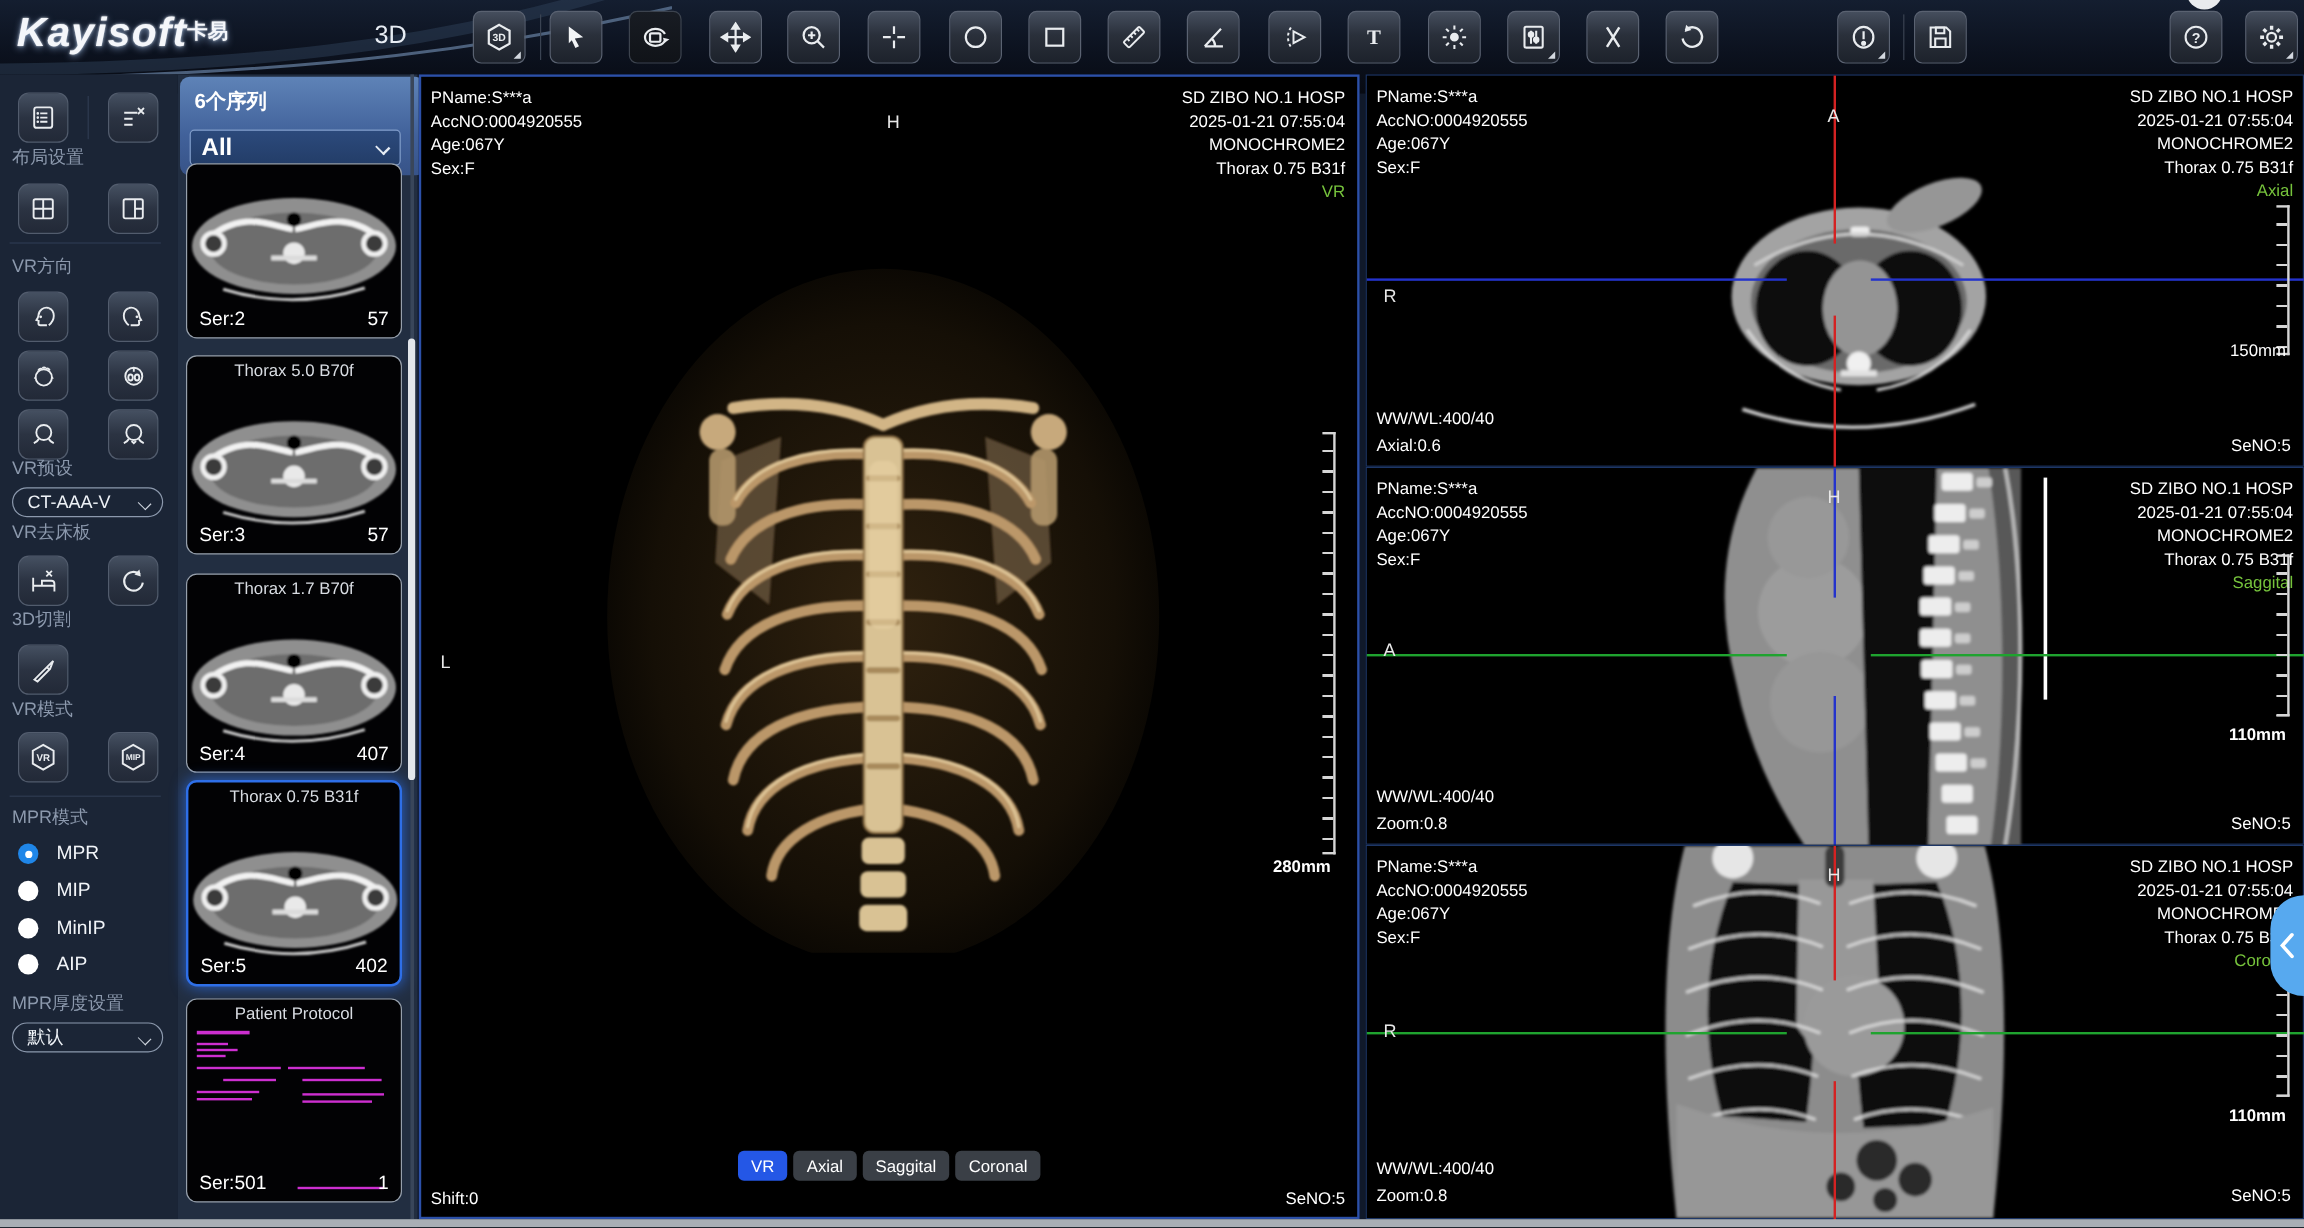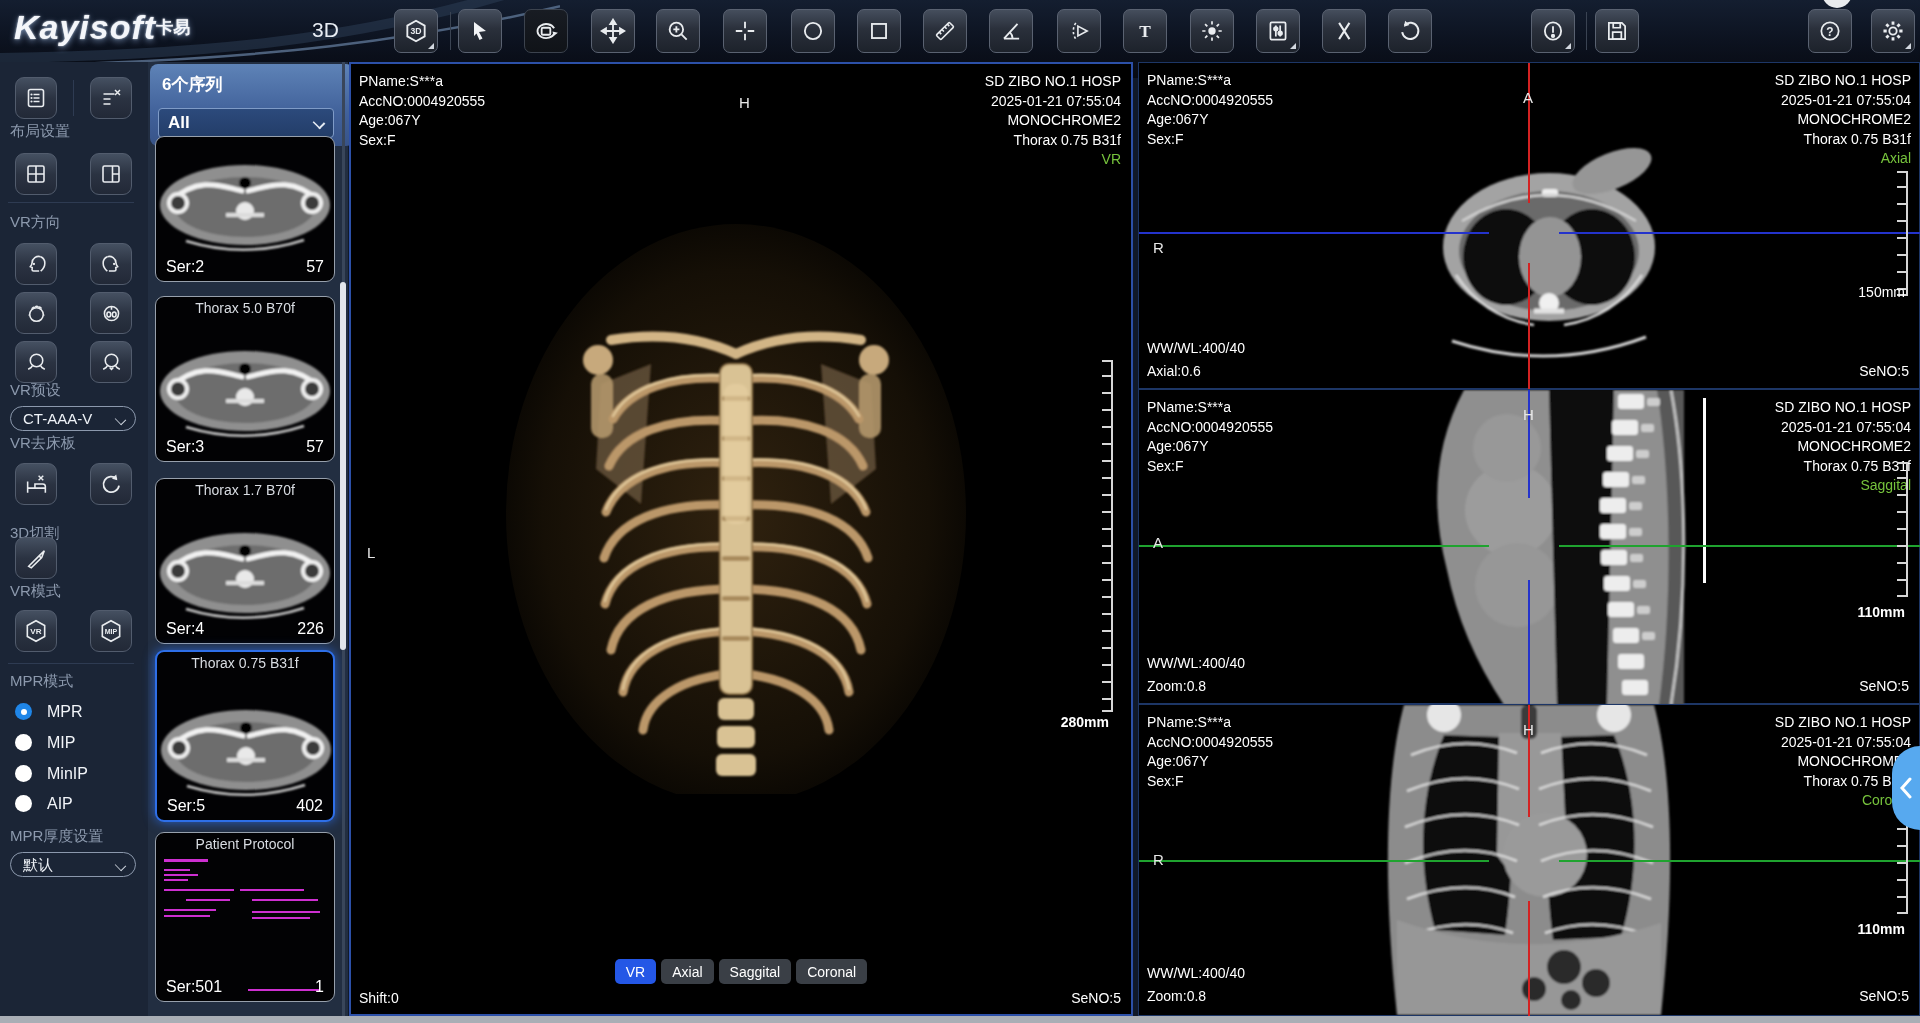--- a/index.html
+++ b/index.html
@@ -44,21 +44,21 @@
   .radio.sel::after{content:"";position:absolute;left:5.5px;top:5.5px;width:6px;height:6px;border-radius:50%;background:#fff;}
   .radio-label{margin-left:15px;font-size:16px;color:#f2f5f9;}
 
   
   #series{position:absolute;left:148px;top:62px;width:200px;height:961px;background:#222e41;}
   #series-header{position:absolute;left:2px;top:2px;width:204px;height:82px;border-radius:8px;
     background:linear-gradient(180deg,#5e83b7 0%,#41619a 60%,#375388 100%);}
   #series-count{position:absolute;left:12px;top:9px;font-size:17px;color:#fff;font-weight:bold;}
   #series-filter{position:absolute;left:8px;top:44px;width:176px;height:30px;border-radius:4px;
     background:linear-gradient(180deg,#2c4a7c,#233d68);border:1px solid #7f9bc7;box-sizing:border-box;
-    color:#fff;font-size:17px;font-weight:bold;line-height:28px;padding-left:9px;}
+    color:#fff;font-size:20px;font-weight:bold;line-height:28px;padding-left:9px;}
   #series-filter .chev{position:absolute;right:9px;top:9px;width:8px;height:8px;border-right:2px solid #e6ecf4;
     border-bottom:2px solid #e6ecf4;transform:rotate(45deg) scale(1,.8);}
   .card{position:absolute;left:7px;width:180px;background:#020204;border:1px solid #97a0ac;border-radius:9px;
     box-sizing:border-box;overflow:hidden;}
   .card.sel{border:2px solid #2e6fe8;box-shadow:0 0 12px rgba(46,111,232,.8);}
   .card-title{position:absolute;left:0;top:3px;width:100%;text-align:center;font-size:14px;color:#d8dce2;}
   .card-ser{position:absolute;left:10px;bottom:5px;font-size:16px;color:#fff;}
   .card-count{position:absolute;right:10px;bottom:5px;font-size:16px;color:#fff;}
   .card svg{position:absolute;left:0;top:0;}
   .mg{position:absolute;background:#cd2fd0;}
@@ -347,21 +347,21 @@
           <path d="M3.5 9v11M3.5 15.5h17M20.5 20v-6a2.5 2.5 0 0 0-2.5-2.5h-7.5V15"></path>
           <path d="M14 3.5l4.5 4.5M18.5 3.5L14 8" stroke-width="1.4"></path>
         </svg>
     </div>
     <div class="sbtn" style="left:90px;top:401px">
       <svg width="25" height="25" viewBox="0 0 24 24" fill="none" stroke="#e9ecef" stroke-width="1.7">
           <path d="M17 6.5A7.5 7.5 0 1 0 19.2 13"></path>
           <polygon points="16.5,2.5 17.6,8 12.5,6.4" fill="#e9ecef" stroke="none"></polygon>
         </svg>
     </div>
-    <div class="side-label" style="top:462px">3D切割</div>
+    <div class="side-label" style="top:445px">3D切割</div>
     <div class="sbtn" style="left:15px;top:475px">
       <svg width="25" height="25" viewBox="0 0 24 24" fill="none" stroke="#e9ecef" stroke-width="1.5">
           <path d="M4.5 19.5 L14.5 9.5 L19.5 4.5 L17 11 L7 21 z"></path>
           <path d="M14.5 9.5l2 2"></path>
         </svg>
     </div>
     <div class="side-label" style="top:520px">VR模式</div>
     <div class="sbtn" style="left:15px;top:548px">
       <svg width="26" height="26" viewBox="0 0 24 24">
           <polygon points="12,2.5 20,7 20,17 12,21.5 4,17 4,7" fill="none" stroke="#e9ecef" stroke-width="1.5"></polygon>
@@ -423,21 +423,21 @@
       <div class="card-ser">Ser:3</div>
       <div class="card-count">57</div>
     </div>
 
     <div class="card" style="top:416px;height:166px">
       <div class="card-title">Thorax 1.7 B70f</div>
       <svg width="178" height="130" viewBox="0 0 178 122" style="top:22px">
           <use href="#axial-thumb"></use>
         </svg>
       <div class="card-ser">Ser:4</div>
-      <div class="card-count">226</div>
+      <div class="card-count">407</div>
     </div>
 
     <div class="card sel" style="top:588px;height:172px">
       <div class="card-title">Thorax 0.75 B31f</div>
       <svg width="178" height="134" viewBox="0 0 178 122" style="top:24px">
           <use href="#axial-thumb"></use>
         </svg>
       <div class="card-ser">Ser:5</div>
       <div class="card-count">402</div>
     </div>

